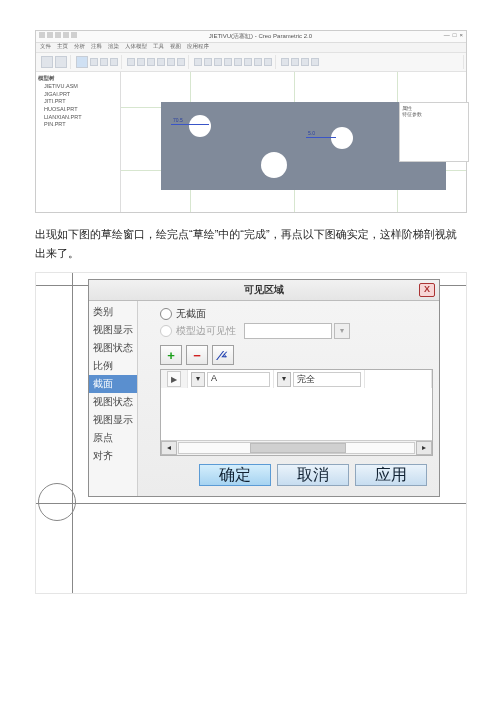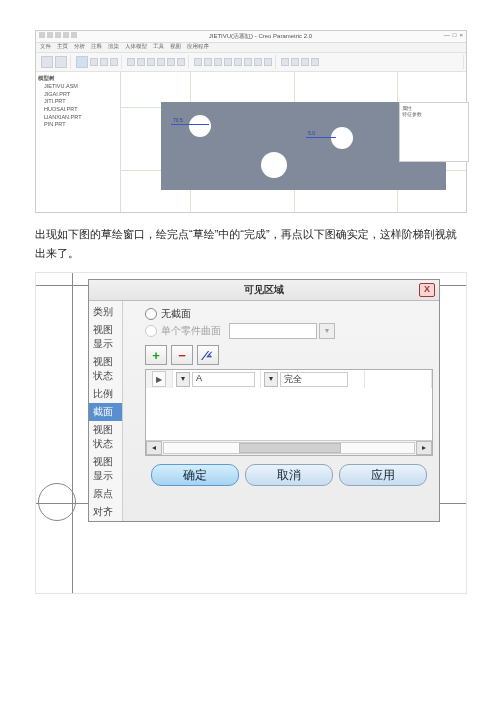--- a/index.html
+++ b/index.html
@@ -154,22 +154,22 @@
   .cell-field { border:1px solid #ccc; background:#fff; height:13px; font-size:9px; padding:0 3px; }
   .cell-arrow { width:12px; height:13px; border:1px solid #bbb; background:#eee; text-align:center; line-height:12px; font-size:8px; }
   .table-body { height:70px; overflow:hidden; }
   .hscroll { display:flex; align-items:center; border-top:1px solid #ccc; background:#f2f2f2; height:14px; }
   .hs-btn { width:14px; height:12px; border:1px solid #bbb; background:#e8e8e8; text-align:center; line-height:11px; font-size:8px; }
   .hs-track { flex:1; height:10px; border:1px solid #ccc; background:#fafafa; margin:0 1px; position:relative; }
   .hs-thumb { position:absolute; left:30%; width:40%; top:0; bottom:0; background:#d0d0d0; border:1px solid #bcbcbc; }
   .dlg-footer { display:flex; justify-content:flex-end; gap:6px; padding:8px 6px 8px 6px; }
   .btn {
     min-width:42px; height:20px; border:1px solid #8fa6bd; background:linear-gradient(#eaf3fb,#c7ddf0);
-    font-size:12px; color:#123; display:flex; align-items:center; justify-content:center; padding:0 22px;
-    border-radius:10px;
+    font-size:16px; color:#123; display:flex; align-items:center; justify-content:center; padding:0 14px;
+    border-radius:0;
   }
   .btn.primary { background:linear-gradient(#d4eefc,#a6d3f1); border-color:#5b9bd5; }
 </style>
 </head>
 <body>
 <div class="page">
 
 <div class="cad-app">
   <div class="cad-titlebar">
     <div class="left">
@@ -296,21 +296,21 @@
         <div class="dlg-tab">对齐</div>
       </div>
       <div class="dlg-right">
 
         <div class="radio-row">
           <span class="radio"></span>
           <span>无截面</span>
         </div>
         <div class="radio-row dis">
           <span class="radio dis"></span>
-          <span>单个零件曲面</span>
+          <span>模型边可见性</span>
           <span class="dlg-select" style="margin-left:4px;">
             <span class="sel-field"></span>
             <span class="sel-arrow">▾</span>
           </span>
         </div>
 
         <div class="toolbar-row">
           <span class="sq-btn plus">+</span>
           <span class="sq-btn minus">−</span>
           <span class="sq-btn slash">∕<sub style="font-size:7px;">∡</sub></span>

